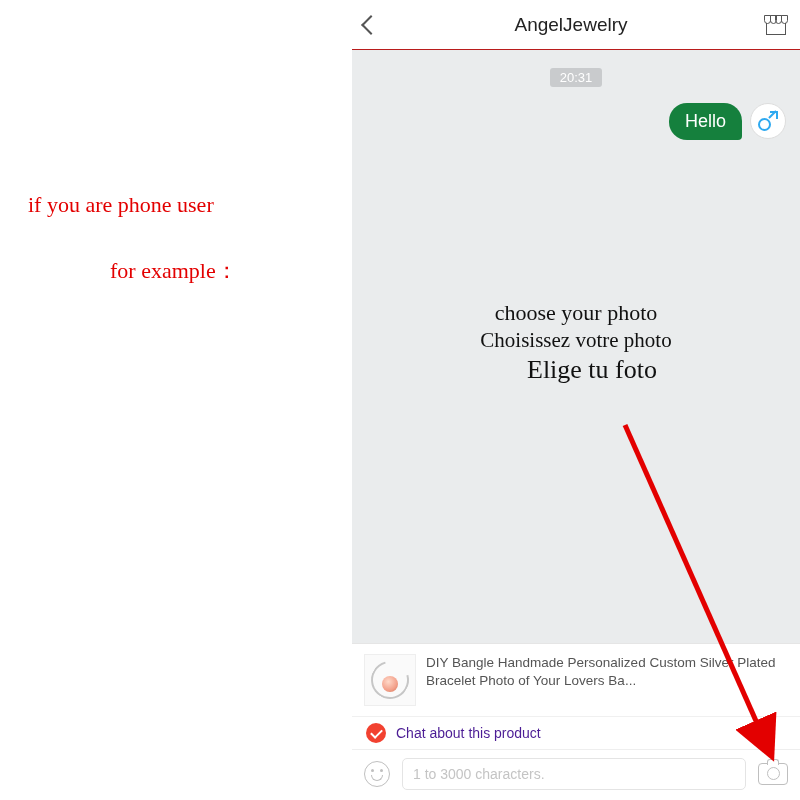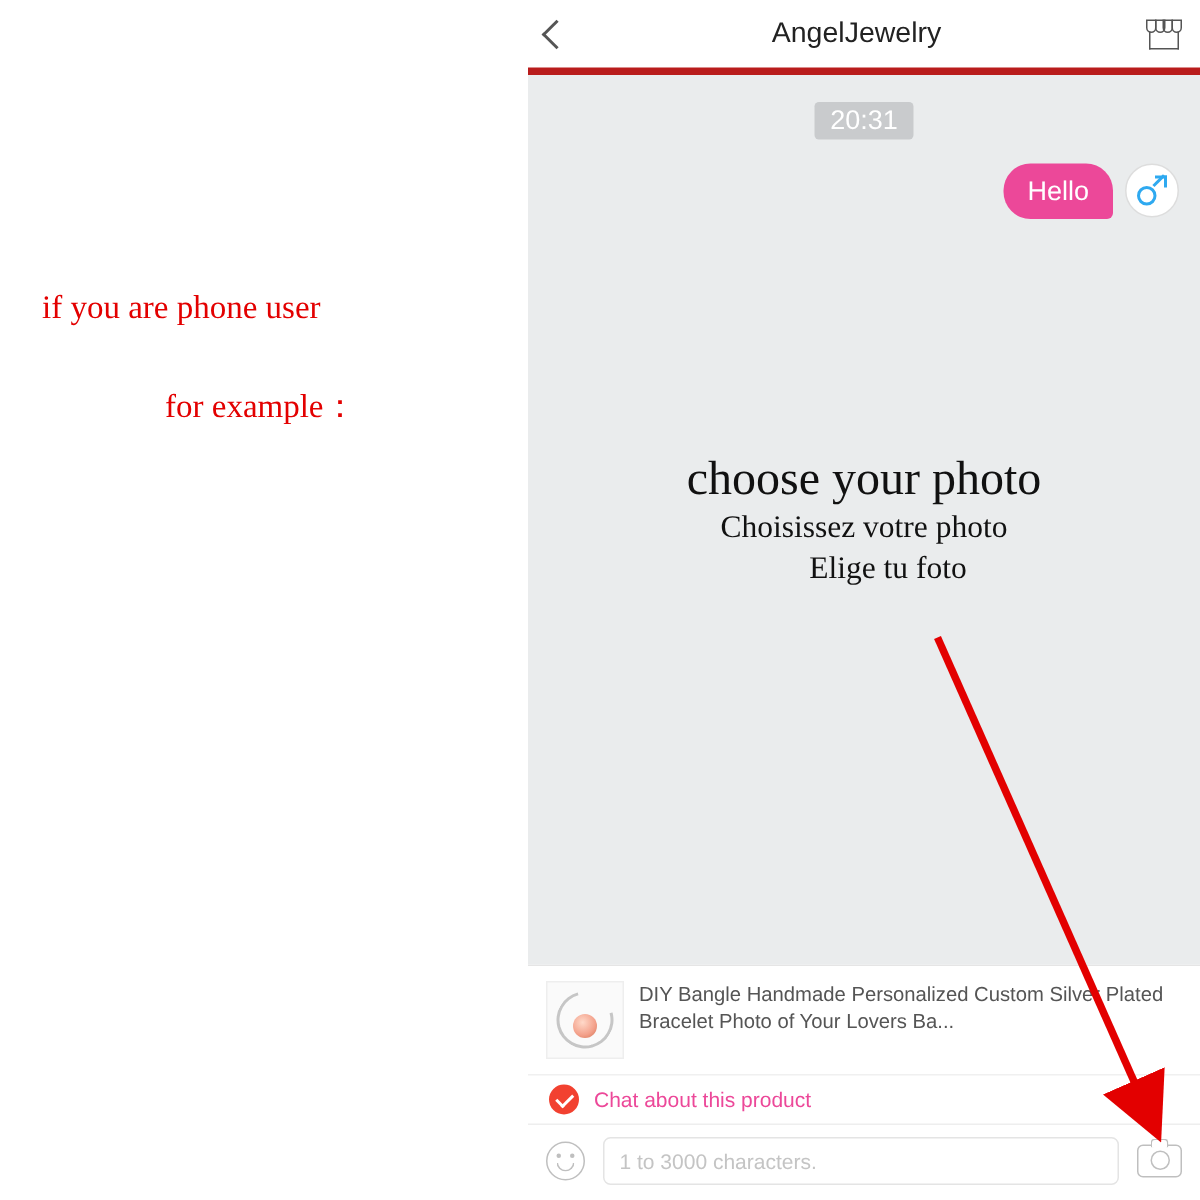--- a/index.html
+++ b/index.html
@@ -25,21 +25,21 @@
     background: #fff;
     display: flex;
     flex-direction: column;
   }
   .header {
     height: 50px;
     display: flex;
     align-items: center;
     justify-content: space-between;
     padding: 0 12px;
-    border-bottom: 5px solid #b91c1c;
+    border-bottom: 1px solid #b91c1c;
     gap: 19px;
   }
   .back-chevron {
     width: 14px; height: 14px;
     border-left: 2px solid #555;
     border-bottom: 2px solid #555;
     transform: rotate(45deg);
   }
   .shop-icon { width: 24px; height: 20px; position: relative; }
   .shop-icon .awning {
@@ -59,29 +59,29 @@
   .chat-body {
     flex: 1;
     background: #eaeced;
     position: relative;
     padding: 14px;
   }
   .timestamp {
     margin: 4px auto 16px;
     background: #c9cbcd;
     color: #fff;
-    font-size: 18px;
+    font-size: 13px;
     padding: 2px 10px;
     border-radius: 3px;
     width: max-content;
     text-align: center;
   }
   .msg-row { display: flex; justify-content: flex-end; align-items: flex-start; gap: 8px; }
   .bubble {
-    background: #ec4899;
+    background: #15803d;
     color: #fff;
     font-size: 18px;
     padding: 8px 16px;
     border-radius: 18px;
     border-bottom-right-radius: 4px;
   }
   .avatar {
     width: 36px; height: 36px; border-radius: 50%;
     background: #fff; border: 1px solid #ddd;
     display: flex; align-items: center; justify-content: center;
@@ -102,24 +102,24 @@
     background: #2ea9f0; transform: rotate(45deg); transform-origin: top;
   }
   .overlay-text {
     position: absolute;
     left: 0; right: 0;
     top: 250px;
     text-align: center;
     color: #111;
     font-family: Georgia, "Times New Roman", serif;
   }
-  .overlay-text .en { font-size: 32px; margin-bottom: 2px; }
+  .overlay-text .en { font-size: 22px; margin-bottom: 2px; }
   .overlay-text .ru { font-size: 19px; margin-bottom: 14px; }
   .overlay-text .fr { font-size: 21px; margin-bottom: 2px; }
-  .overlay-text .es { font-size: 21px; margin-left: 32px; }
+  .overlay-text .es { font-size: 26px; margin-left: 32px; }
   
   .product-strip {
     border-top: 1px solid #e5e5e5;
     padding: 10px 12px;
     display: flex;
     gap: 10px;
     align-items: flex-start;
   }
   .thumb {
     width: 52px; height: 52px; border: 1px solid #eee; background: #fafafa;
@@ -133,21 +133,21 @@
   .thumb .gem {
     position: absolute; left: 50%; top: 58%; transform: translate(-50%,-50%);
     width: 16px; height: 16px; border-radius: 50%;
     background: radial-gradient(circle at 40% 35%, #ffd9c9, #f3a08a 60%, #d07050);
   }
   .prod-text { flex: 1; font-size: 13.5px; color: #555; line-height: 1.35; overflow: hidden; }
   
   .chat-about {
     display: flex; align-items: center; gap: 10px;
     padding: 6px 14px 6px 14px;
-    font-size: 14px; color: #ec4899;
+    font-size: 14px; color: #4c1d95;
     border-top: 1px solid #f0f0f0;
   }
   .check-badge {
     width: 20px; height: 20px; border-radius: 50%; background: #f24130;
     display: flex; align-items: center; justify-content: center; flex-shrink: 0;
   }
   .check-badge::after {
     content: ""; width: 5px; height: 9px; border-right: 2px solid #fff; border-bottom: 2px solid #fff;
     transform: rotate(45deg); margin-top: -2px;
   }

